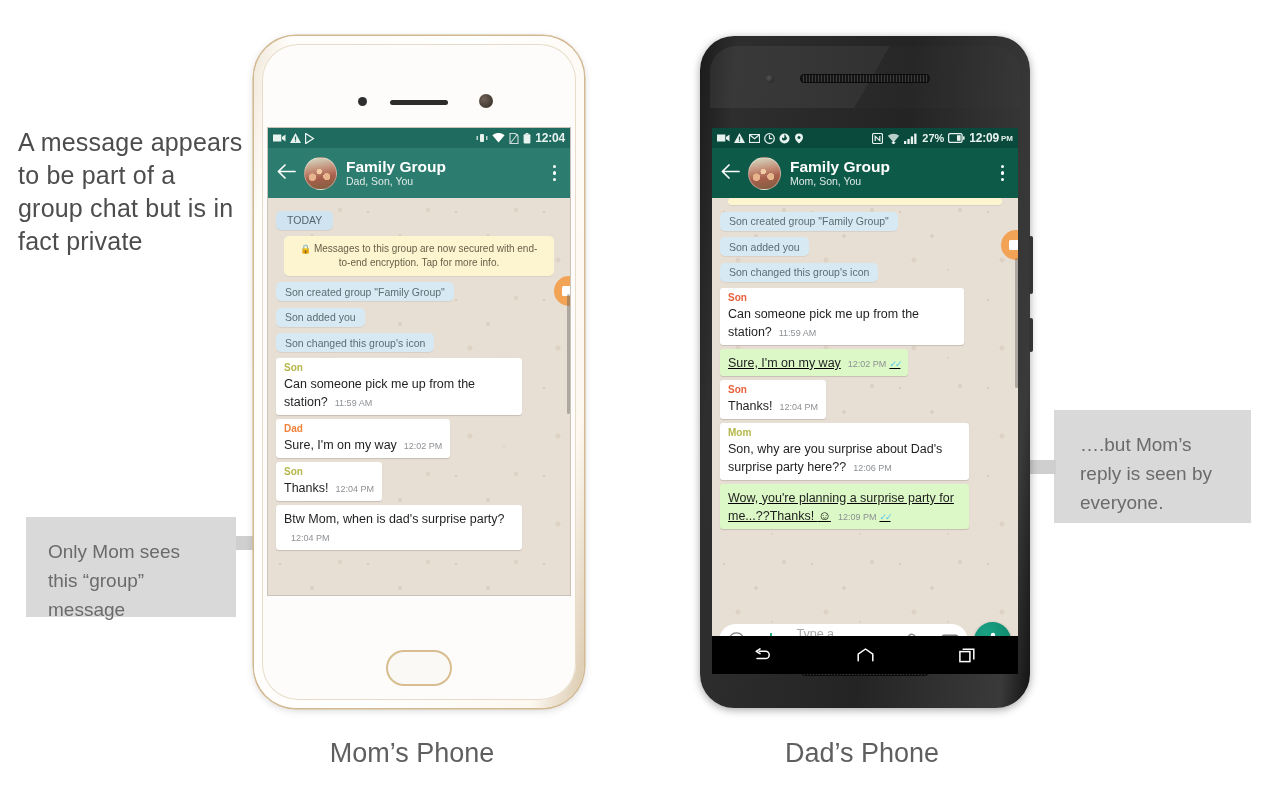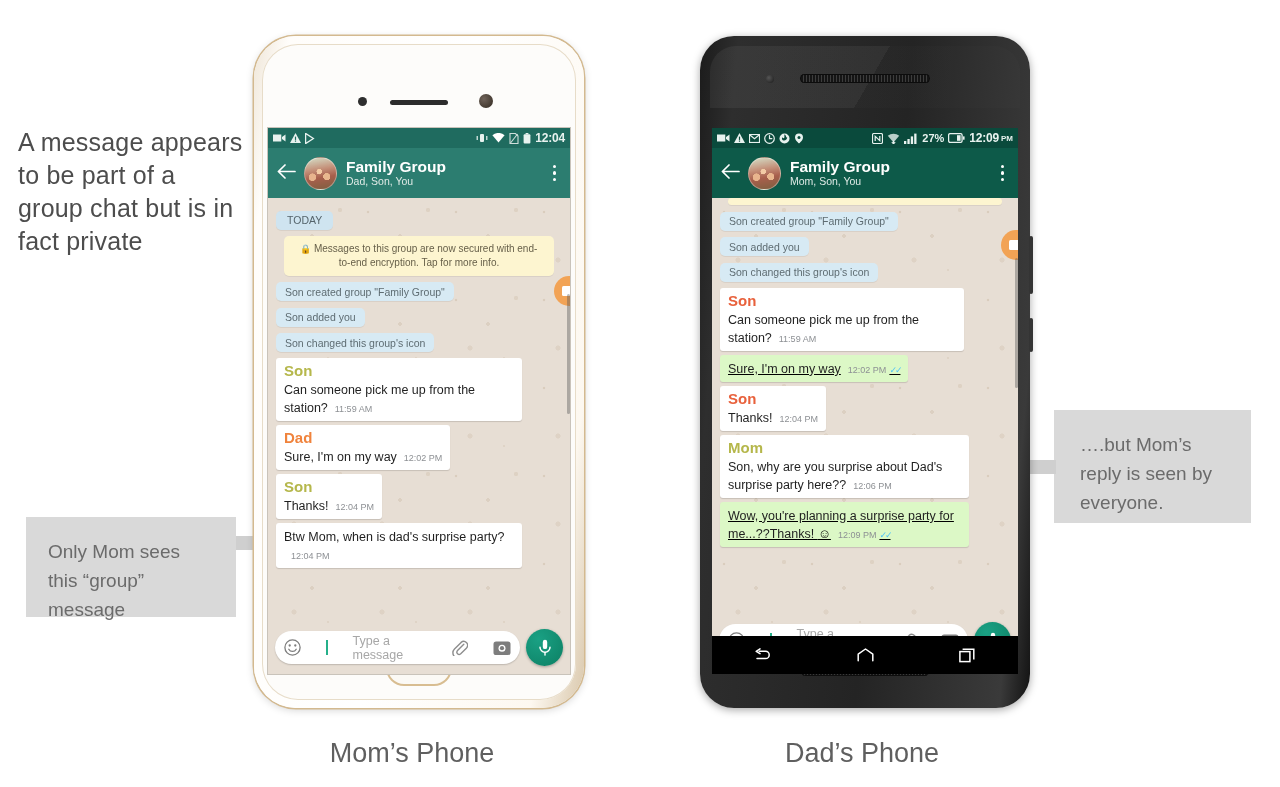--- a/index.html
+++ b/index.html
@@ -91,21 +91,21 @@
     position: absolute; left: 225px; top: 58px;
     width: 14px; height: 14px; border-radius: 50%;
     background: radial-gradient(circle at 35% 35%, #6f6259, #31291f);
   }
   #left-home {
     position: absolute; left: 50%; bottom: 24px; transform: translateX(-50%);
     width: 62px; height: 32px; border-radius: 16px;
     background: #fbf9f5; box-shadow: 0 0 0 2px #d8bd91;
   }
   #screen-left {
-    position: absolute; left: 14px; top: 92px; width: 302px; height: 546px;
+    position: absolute; left: 14px; top: 92px; width: 302px; height: 467px;
     overflow: hidden; background: #ece5dd;
     box-shadow: 0 0 0 1px #c9c3ba;
   }
 
   
   #phone-right {
     left: 700px; top: 36px; width: 330px; height: 672px;
     border-radius: 34px;
     background: linear-gradient(95deg,#1b1b1b 0%, #2e2e2e 10%, #242424 55%, #3a3a3a 92%, #121212 100%);
     box-shadow: 0 2px 9px rgba(0,0,0,.35);
@@ -207,21 +207,21 @@
   .encnote .lock { font-size: 9px; margin-right: 2px; }
 
   .msg-row { display: flex; margin: 4px 0; }
   .msg-row.out { justify-content: flex-start; text-decoration: underline; }
   .bubble {
     position: relative; background: #fff; border-radius: 3px;
     padding: 4px 8px 5px; box-shadow: 0 1px 1px rgba(0,0,0,.14);
     max-width: 82%;
   }
   .bubble.out { background: #dcf8c6; }
-  .bubble .sender { font-size: 15px; font-weight: bold; margin-bottom: 1px; }
+  .bubble .sender { font-size: 10px; font-weight: bold; margin-bottom: 1px; }
   .sender.son-olive { color: #b5b74b; }
   .sender.son-orange { color: #e8613c; }
   .sender.dad { color: #f0833c; }
   .sender.mom { color: #b5b74b; }
   .bubble .text {
     font-size: 12.5px; color: #1f1f1f; line-height: 15px;
     display: inline;
   }
   .meta {
     font-size: 9px; color: #8d9094; white-space: nowrap;

